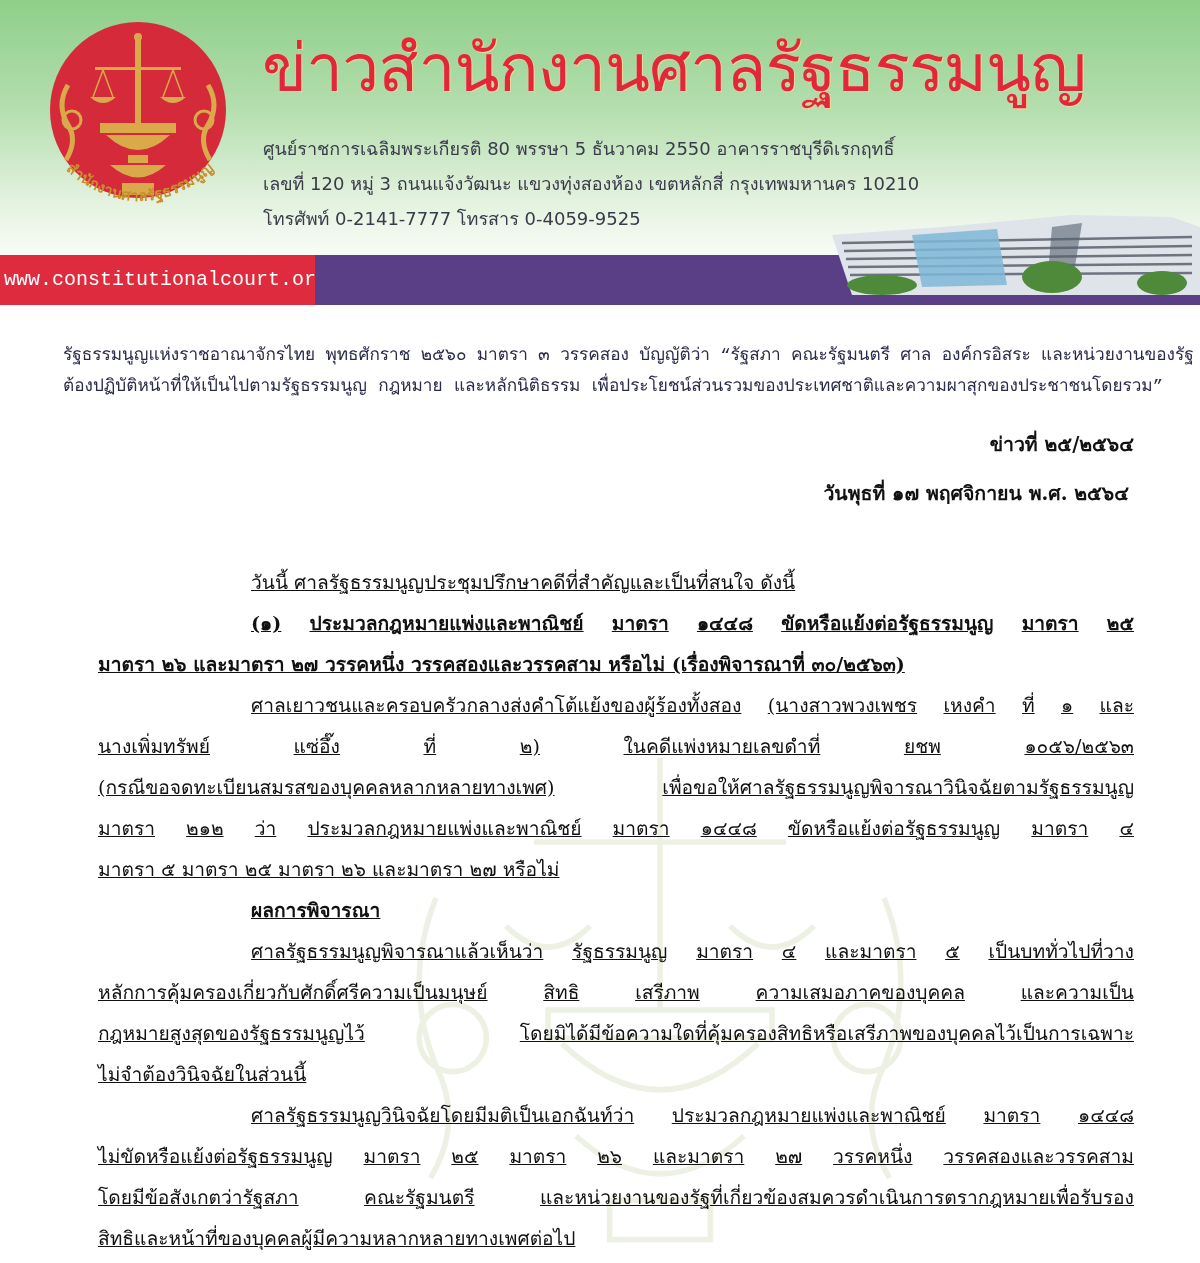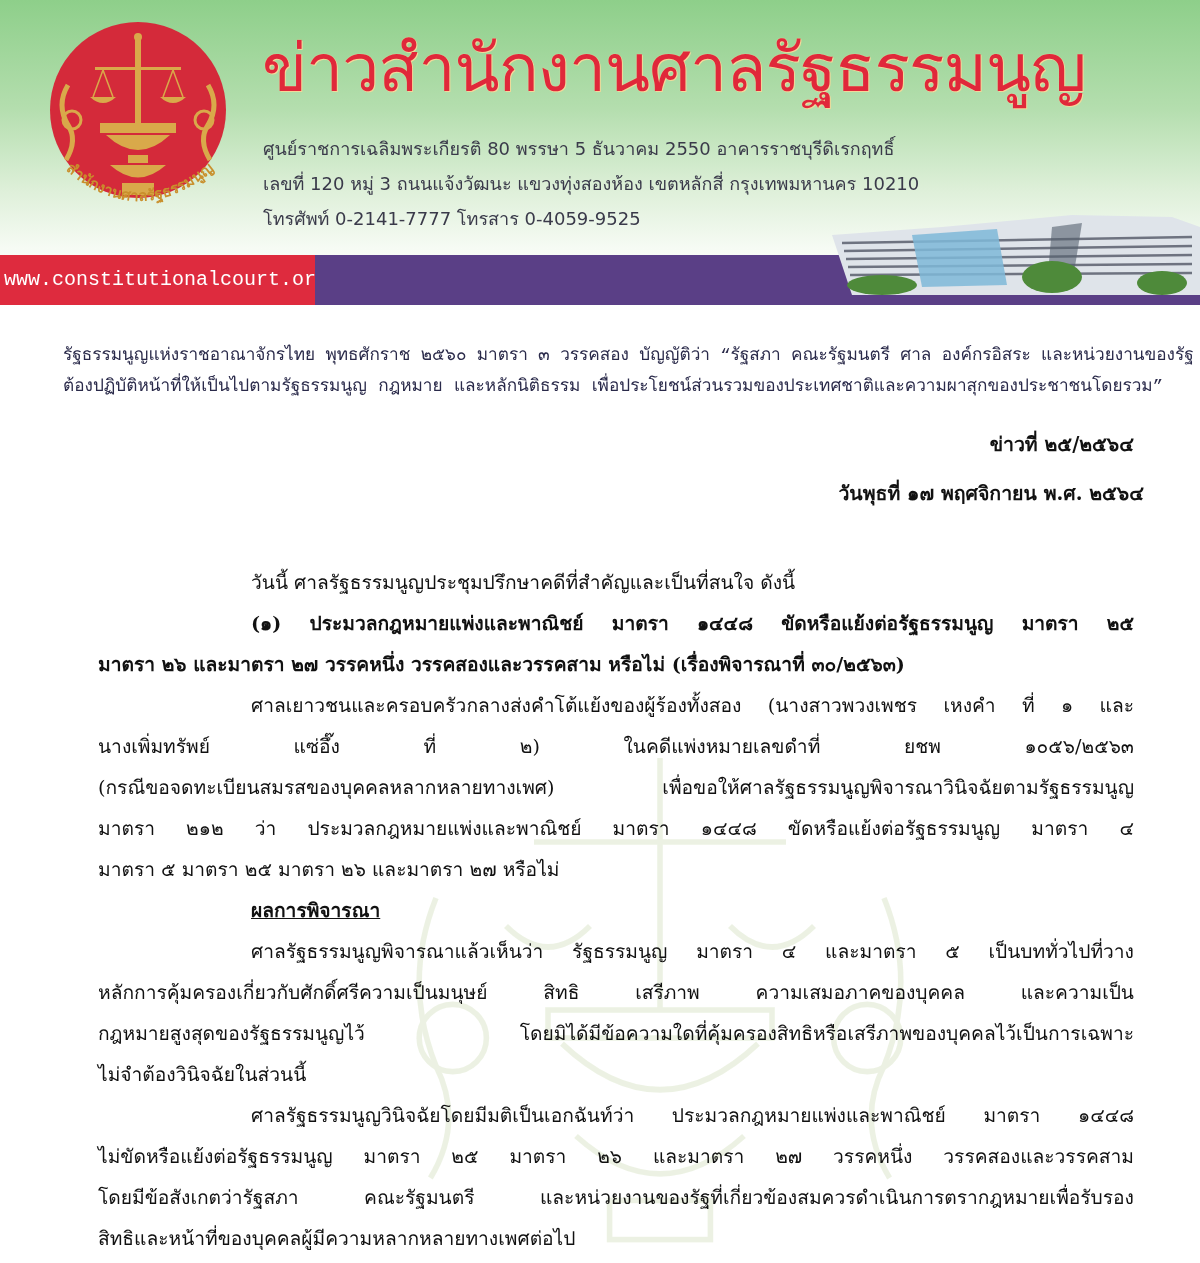--- a/index.html
+++ b/index.html
@@ -71,28 +71,28 @@
     text-align: justify; text-align-last: justify;
   }
   .quote div { height: 31px; white-space: nowrap; text-align: left; }
 
   .newsno {
     position: absolute; right: 66px; top: 123px;
     font-family: "DejaVu Serif", serif; font-weight: bold;
     font-size: 19.5px; line-height: 24px; color: #111; white-space: nowrap;
   }
   .newsdate {
-    position: absolute; right: 56px; top: 172px;
+    position: absolute; right: 71px; top: 172px;
     font-family: "DejaVu Serif", serif; font-weight: bold;
     font-size: 19.5px; line-height: 24px; color: #111; white-space: nowrap;
   }
 
   .doc {
     position: absolute; left: 98px; top: 252px; width: 1036px;
-    font-family: "DejaVu Serif", serif; font-size: 19.2px; color: #111;
+    font-family: "DejaVu Serif", serif; font-size: 19.2px; color: #111; text-decoration: underline;
   }
   .line {
     height: 41px; line-height: 41px; white-space: nowrap;
     display: flex; justify-content: space-between;
   }
   .line.last { justify-content: flex-start; gap: 0.5em; }
   .line.indent { padding-left: 153px; }
   .line.indent-heading { padding-left: 153px; }
   .line.bold { font-weight: bold; }
   .heading { text-decoration: underline; font-weight: bold; }

